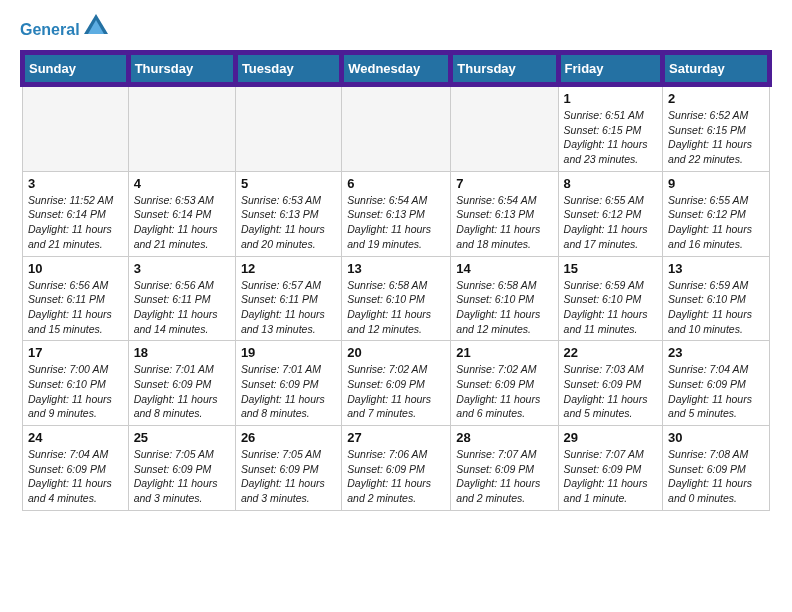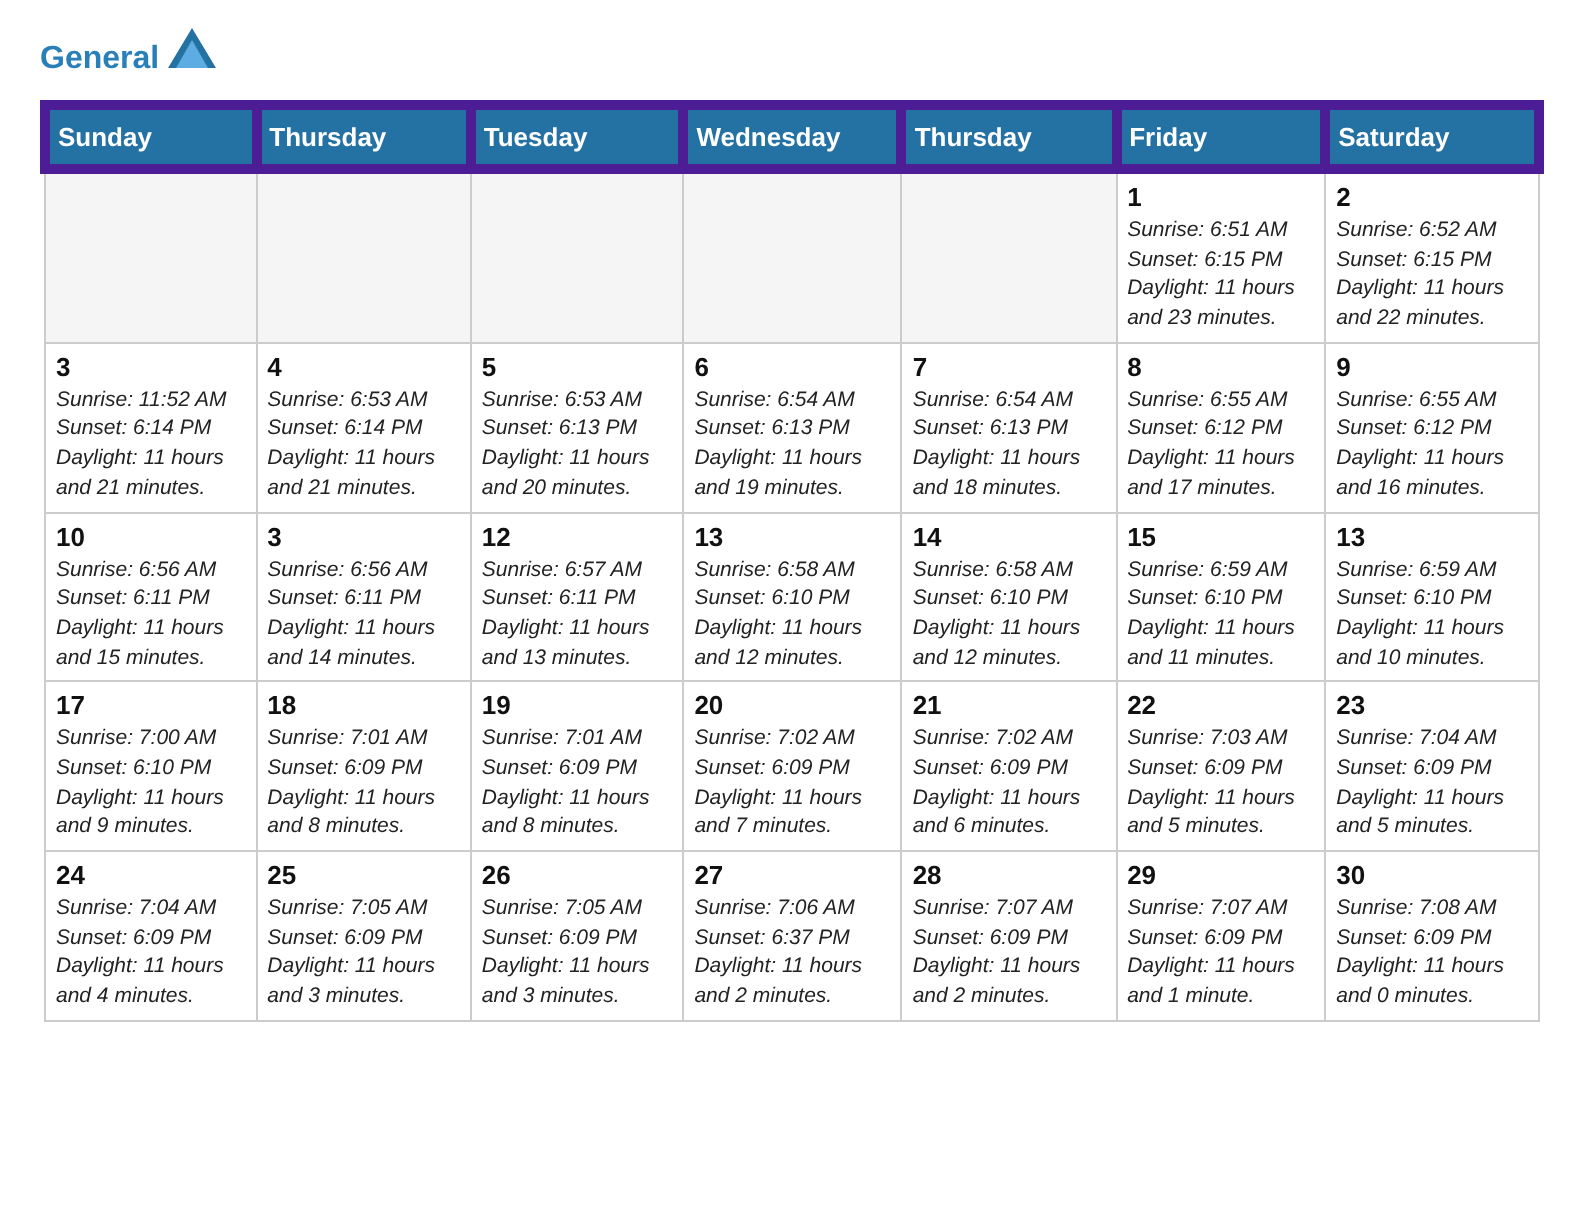--- a/index.html
+++ b/index.html
@@ -291,21 +291,21 @@
         </td>
         <td>
           <span class="day-number">26</span>
           <div class="day-info">Sunrise: 7:05 AM
 Sunset: 6:09 PM
 Daylight: 11 hours and 3 minutes.</div>
         </td>
         <td>
           <span class="day-number">27</span>
           <div class="day-info">Sunrise: 7:06 AM
-Sunset: 6:37 PM
+Sunset: 6:09 PM
 Daylight: 11 hours and 2 minutes.</div>
         </td>
         <td>
           <span class="day-number">28</span>
           <div class="day-info">Sunrise: 7:07 AM
 Sunset: 6:09 PM
 Daylight: 11 hours and 2 minutes.</div>
         </td>
         <td>
           <span class="day-number">29</span>

